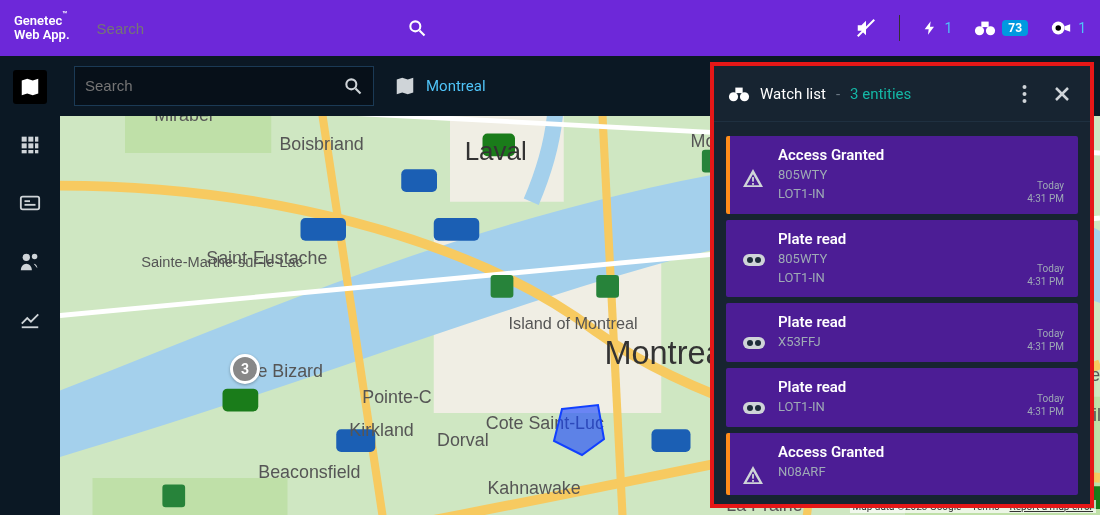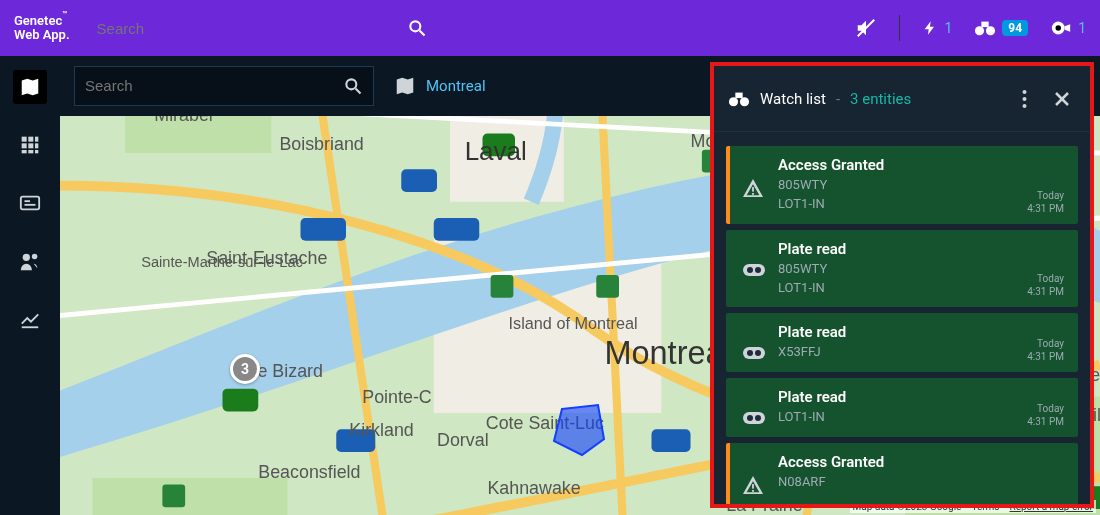--- a/index.html
+++ b/index.html
@@ -146,21 +146,21 @@
     top: 62px;
     right: 6px;
     width: 384px;
     height: 446px;
     background: #172431;
     border: 4px solid #e61717;
     display:flex; flex-direction:column;
     z-index: 20;
   }
   .panel-header {
-    height: 66px;
+    height: 56px;
     display:flex; align-items:center;
     padding: 0 14px;
     gap: 10px;
     border-bottom: 1px solid #1f3040;
     color:#fff; font-size:15px;
   }
   .panel-header .sub { color:#14b8a6; }
   .panel-header .spacer { flex:1; }
   .panel-header .hbtn {
     width:28px; display:flex; justify-content:center;
@@ -168,21 +168,21 @@
   }
 
   .panel-list {
     flex:1; overflow-y:auto; padding: 8px 0;
   }
   .panel-list::-webkit-scrollbar { width:6px; }
   .panel-list::-webkit-scrollbar-thumb { background:#3a4856; border-radius:3px; }
 
   .card {
     margin: 6px 12px;
-    background: #14532d;
+    background: #4c1d95;
     border-left: 4px solid transparent;
     padding: 10px 14px 10px 12px;
     display:flex; gap:12px;
     border-radius: 2px;
   }
   .card.accent { border-left-color: #ff8c1a; }
   .card .cicon {
     width:24px; display:flex; align-items:flex-start;
     padding-top: 22px; color:#cfd4d8;
   }
@@ -230,21 +230,21 @@
       <span>1</span>
     </span>
     <span class="top-stat">
       <span class="ic">
         <svg width="22" height="18" viewBox="0 0 24 18" fill="#fff">
             <circle cx="6" cy="12" r="5"></circle>
             <circle cx="18" cy="12" r="5"></circle>
             <rect x="8" y="2" width="8" height="6"></rect>
           </svg>
       </span>
-      <span class="badge">94</span>
+      <span class="badge">73</span>
     </span>
     <span class="top-stat">
       <span class="ic">
         <svg width="22" height="18" viewBox="0 0 24 18" fill="#fff">
             <circle cx="9" cy="9" r="7"></circle>
             <circle cx="9" cy="9" r="3" fill="#000"></circle>
             <path d="M16 7l6-2v8l-6-2z"></path>
           </svg>
       </span>
       <span>1</span>

